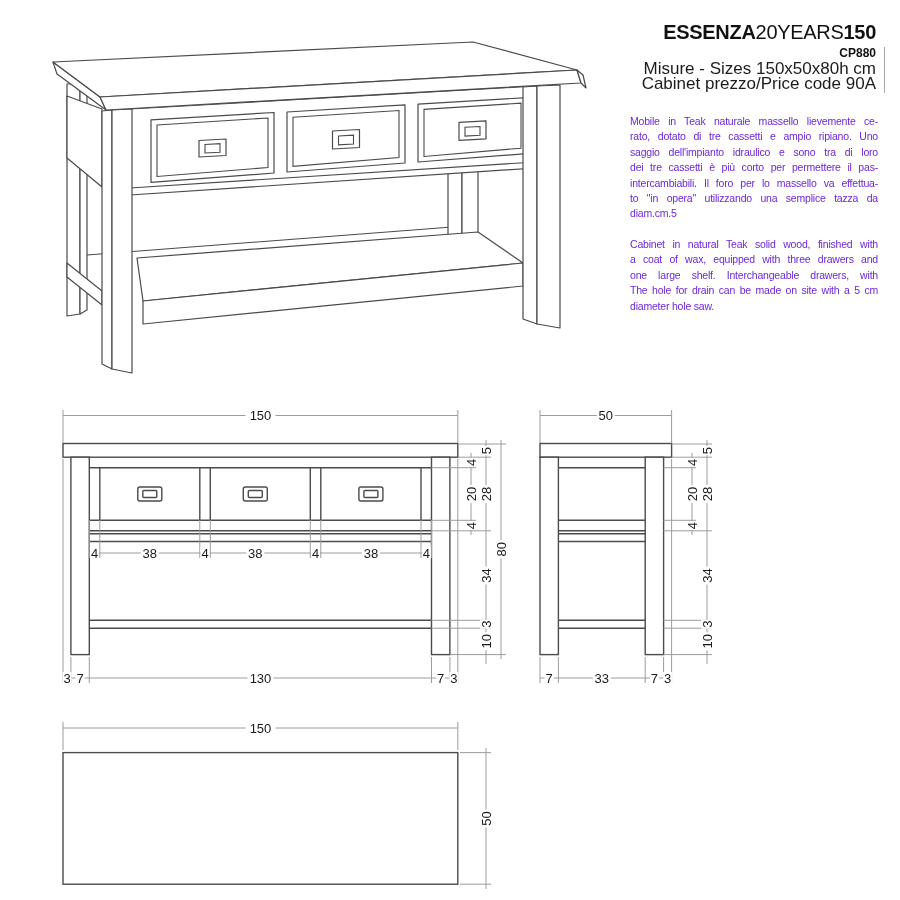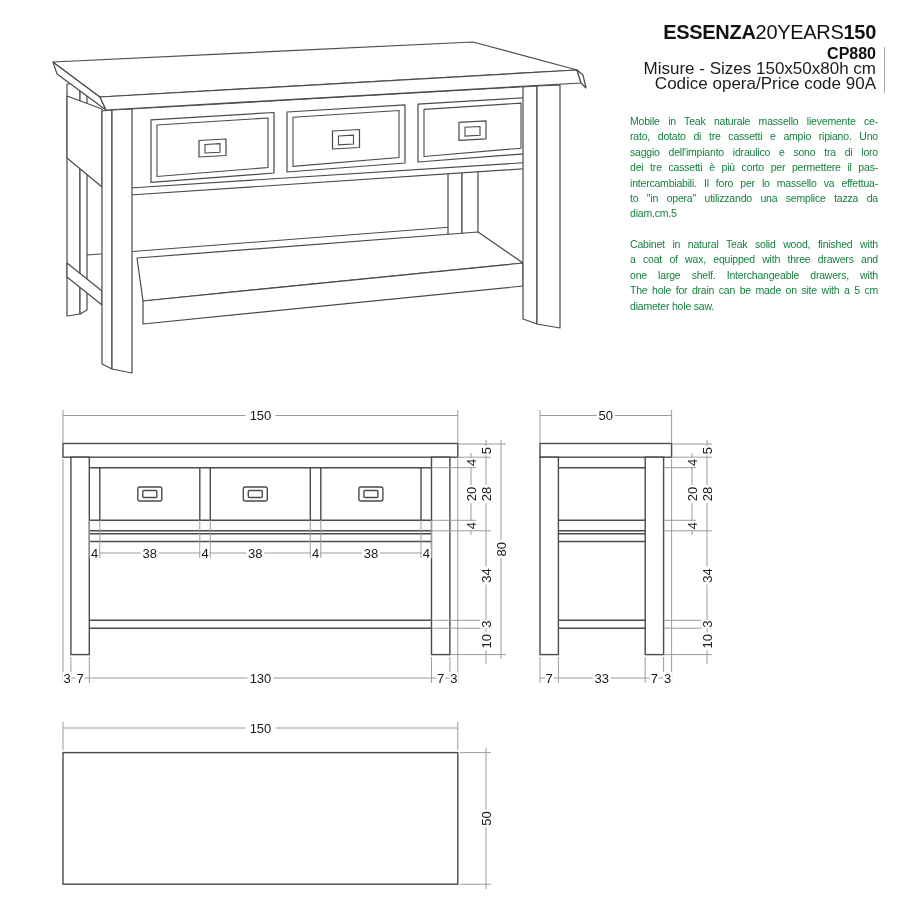--- a/index.html
+++ b/index.html
@@ -13,24 +13,24 @@
   .pobj {stroke:#4a4a4a;stroke-width:1.2;fill:#fff;stroke-linejoin:round;}
   .pln  {stroke:#4a4a4a;stroke-width:1.1;fill:none;}
   .dim  {stroke:#9c9c9c;stroke-width:1;fill:none;}
   .lbl rect{fill:#fff;stroke:none;}
   .lbl text{font:13px "Liberation Sans",sans-serif;fill:#1a1a1a;text-anchor:middle;}
 
   
   .titleblock{position:absolute;left:618px;top:20px;width:258px;text-align:right;color:#111;}
   .title{font-size:20px;line-height:24px;letter-spacing:-0.3px;font-weight:700;white-space:nowrap;}
   .title .lightpart{font-weight:400;}
-  .prodcode{font-size:16px;font-weight:700;margin-top:2px;line-height:15px;}
+  .prodcode{font-size:12px;font-weight:700;margin-top:2px;line-height:15px;}
   .subline{font-size:17px;line-height:15px;color:#1c1c1c;}
   .vrule{position:absolute;left:884px;top:47px;width:1px;height:46px;background:#a8a8a8;}
-  .desc{position:absolute;left:630px;width:248px;color:#15803d;}
+  .desc{position:absolute;left:630px;width:248px;color:#6d28d9;}
   .desc-it{top:114px;}
   .desc-en{top:237px;}
   .pline{font-size:10.5px;line-height:15.4px;letter-spacing:-0.2px;white-space:nowrap;
          text-align:justify;text-align-last:justify;}
   .pline.last{text-align-last:left;}
 </style>
 </head>
 <body>
 
 <div id="page">
@@ -352,21 +352,21 @@
             <text x="486" y="818.4" dy="0.35em">50</text>
           </g>
     </g>
   </g>
 </svg>
 
 <div class="titleblock">
   <div class="title"><span>ESSENZA</span><span class="lightpart">20YEARS</span><span>150</span></div>
   <div class="prodcode">CP880</div>
   <div class="subline">Misure - Sizes 150x50x80h cm</div>
-  <div class="subline">Codice opera/Price code 90A</div>
+  <div class="subline">Cabinet prezzo/Price code 90A</div>
 </div>
 <div class="vrule"></div>
 
 <div class="desc desc-it">
   <div class="pline">Mobile in Teak naturale massello lievemente ce-</div>
   <div class="pline">rato, dotato di tre cassetti e ampio ripiano. Uno</div>
   <div class="pline">saggio dell'impianto idraulico e sono tra di loro</div>
   <div class="pline">dei tre cassetti è più corto per permettere il pas-</div>
   <div class="pline">intercambiabili. Il foro per lo massello va effettua-</div>
   <div class="pline">to "in opera" utilizzando una semplice tazza da</div>

